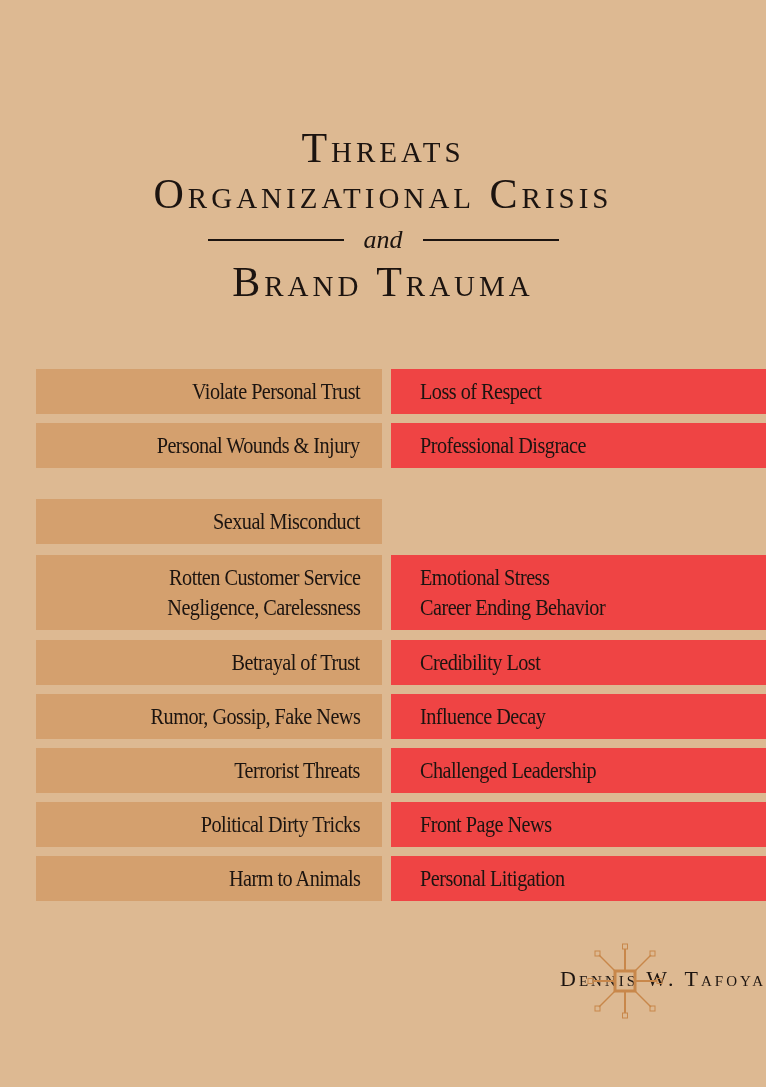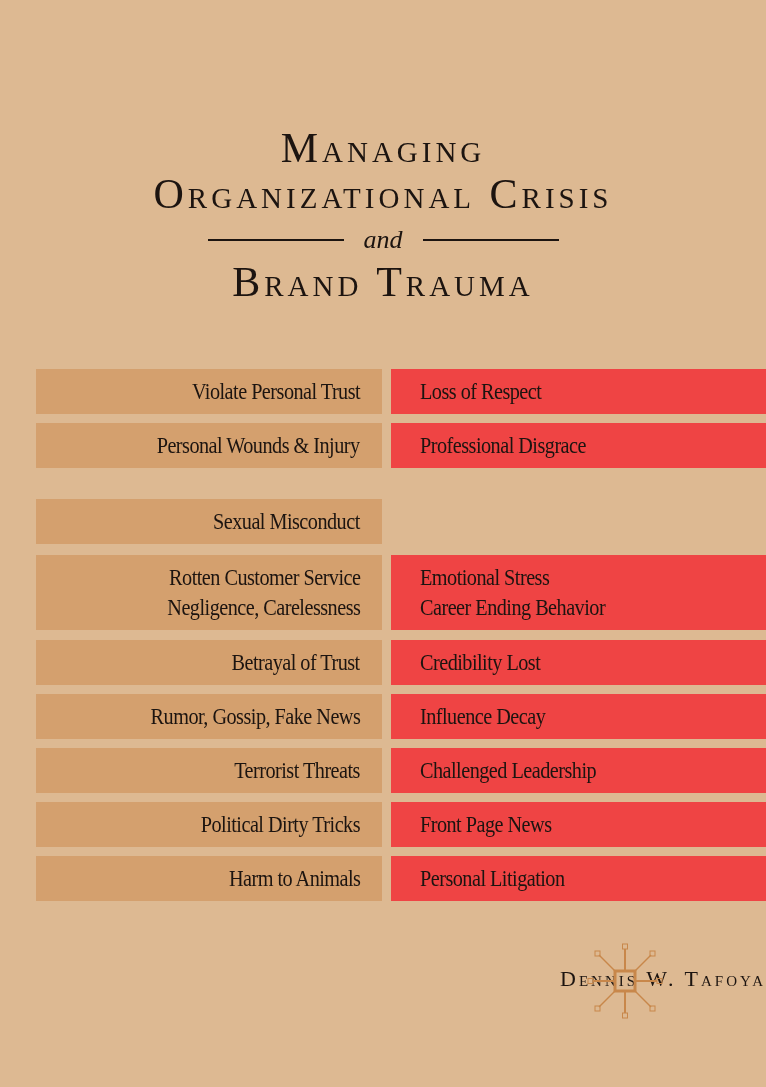--- a/index.html
+++ b/index.html
@@ -23,21 +23,21 @@
                white-space:nowrap; display:inline-block; transform:scaleX(0.88); }
   .lcell .cell-text { transform-origin:right center; }
   .rcell .cell-text { transform-origin:left center; }
   .author { position:absolute; top:966px; left:0; width:766px; text-align:right;
             font-variant:small-caps; font-size:22px; letter-spacing:3px; }
   .logo { position:absolute; left:585px; top:941px; width:80px; height:80px; }
 </style>
 </head>
 <body>
 
-<div class="title" id="t1">Managing</div>
+<div class="title" id="t1">Threats</div>
 <div class="title" id="t2">Organizational Crisis</div>
 <div class="and-row">
   <span class="rule"></span>
   <span class="and">and</span>
   <span class="rule"></span>
 </div>
 <div class="title" id="t4">Brand Trauma</div>
 
 <div id="rows">
     <div class="row" style="top: 369px;">

